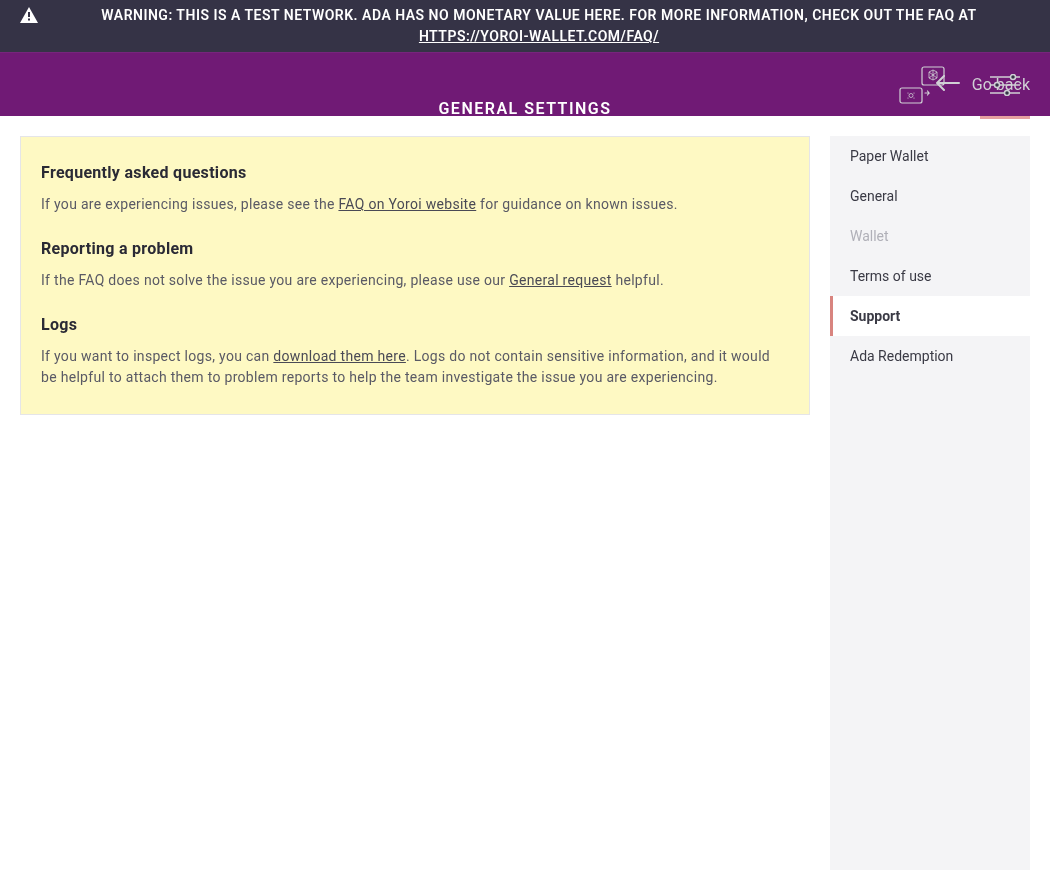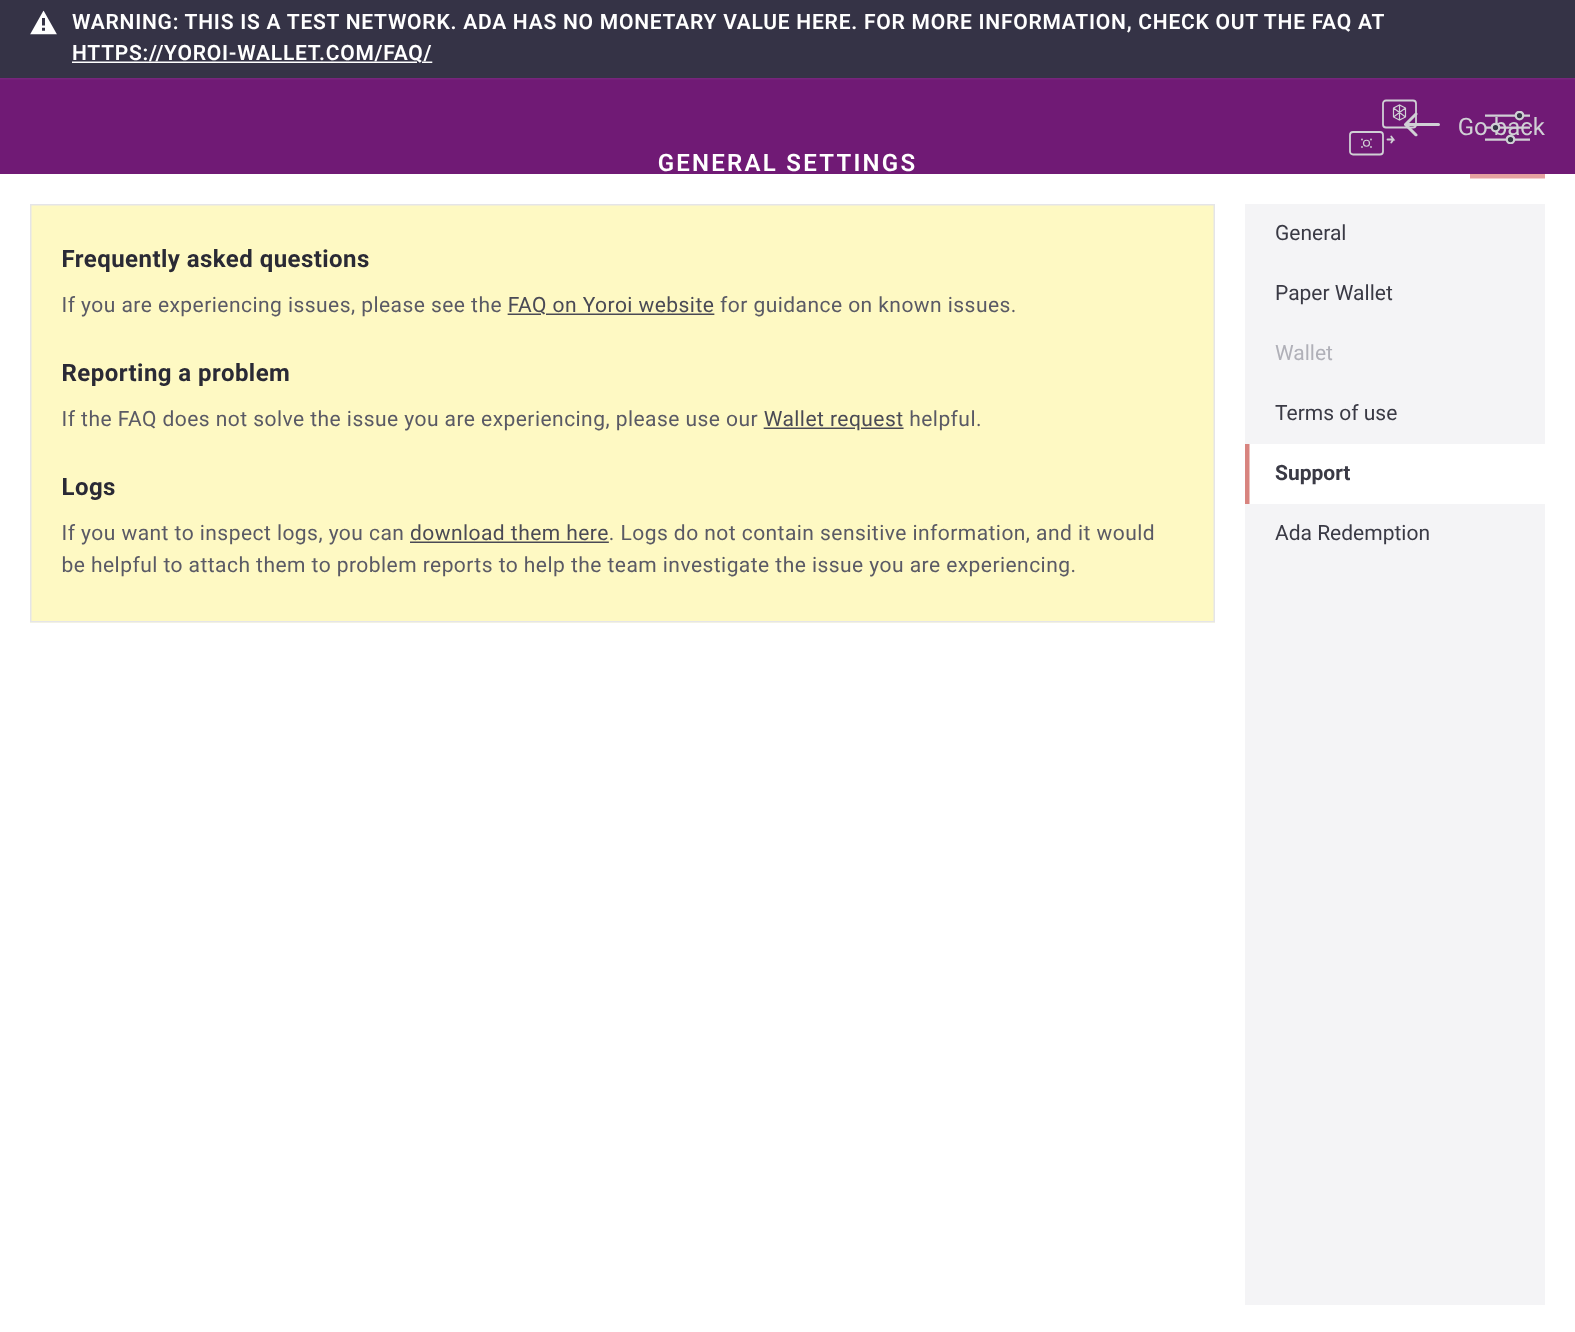--- a/index.html
+++ b/index.html
@@ -16,20 +16,21 @@
     }
     .warning-banner {
       background: #353346;
       color: #ffffff;
       padding: 5px 20px;
       display: flex;
       align-items: flex-start;
       font-size: 14px;
       font-weight: 600;
       letter-spacing: 0.5px;
+      text-align: center;
       justify-content: center;
     }
     .warning-icon {
       margin-right: 10px;
       flex-shrink: 0;
       margin-top: 2px;
     }
     .warning-text {
       line-height: 1.5;
     }
@@ -215,31 +216,31 @@
 <div class="content-area">
   <div class="main-panel">
 
     <h2 class="section-heading">Frequently asked questions</h2>
     <p class="section-text">
       <span>If you are experiencing issues, please see the </span><span class="inline-link">FAQ on Yoroi website</span><span> for guidance on known issues.</span>
     </p>
 
     <h2 class="section-heading">Reporting a problem</h2>
     <p class="section-text">
-      <span>If the FAQ does not solve the issue you are experiencing, please use our </span><span class="inline-link">Wallet request</span><span> helpful.</span>
+      <span>If the FAQ does not solve the issue you are experiencing, please use our </span><span class="inline-link">General request</span><span> helpful.</span>
     </p>
 
     <h2 class="section-heading">Logs</h2>
     <p class="section-text">
       <span>If you want to inspect logs, you can </span><span class="inline-link">download them here</span><span>. Logs do not contain sensitive information, and it would be helpful to attach them to problem reports to help the team investigate the issue you are experiencing.</span>
     </p>
 
   </div>
 
   <div class="sidebar">
+    <div class="sidebar-item">Paper Wallet</div>
     <div class="sidebar-item">General</div>
-    <div class="sidebar-item">Paper Wallet</div>
     <div class="sidebar-item disabled">Wallet</div>
     <div class="sidebar-item">Terms of use</div>
     <div class="sidebar-item active">Support</div>
     <div class="sidebar-item">Ada Redemption</div>
   </div>
 </div>
 
 </body></html>

